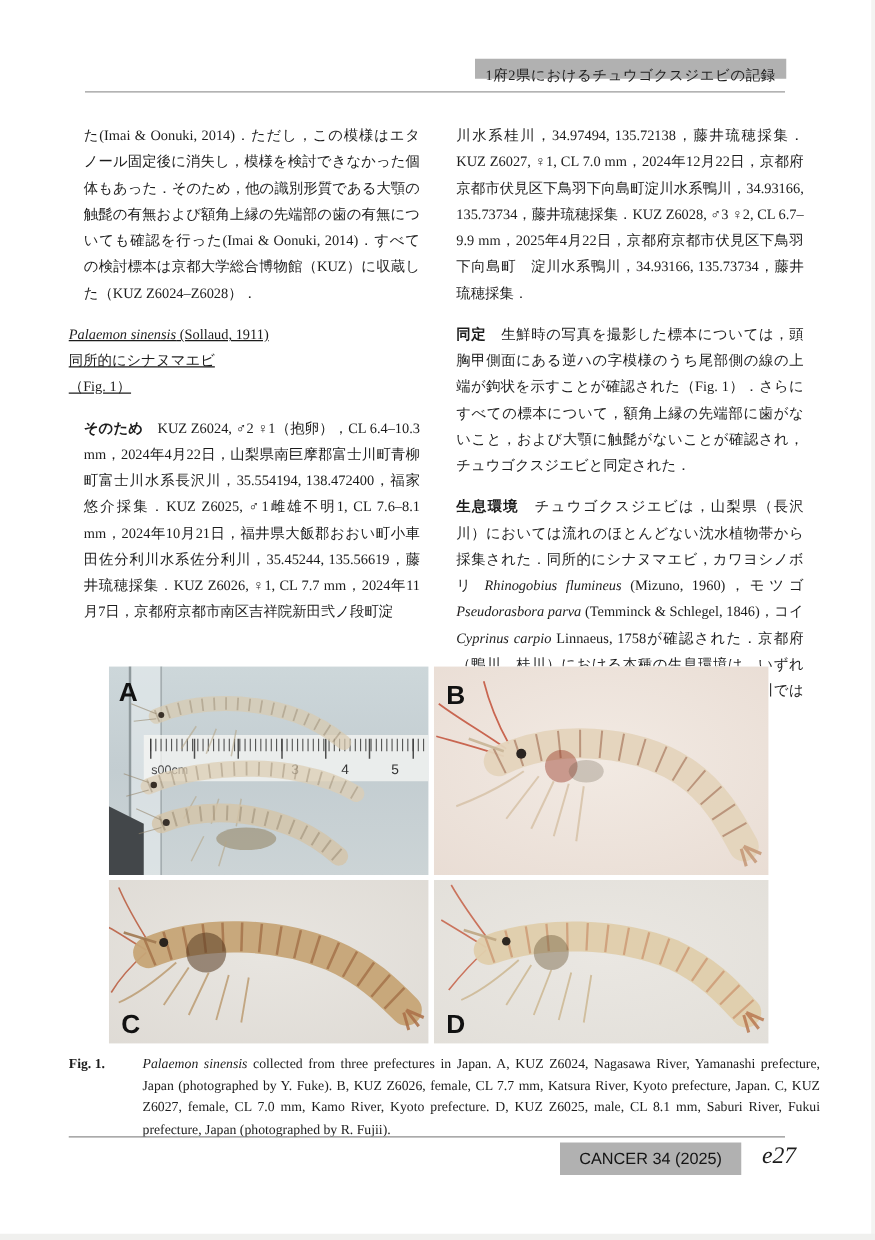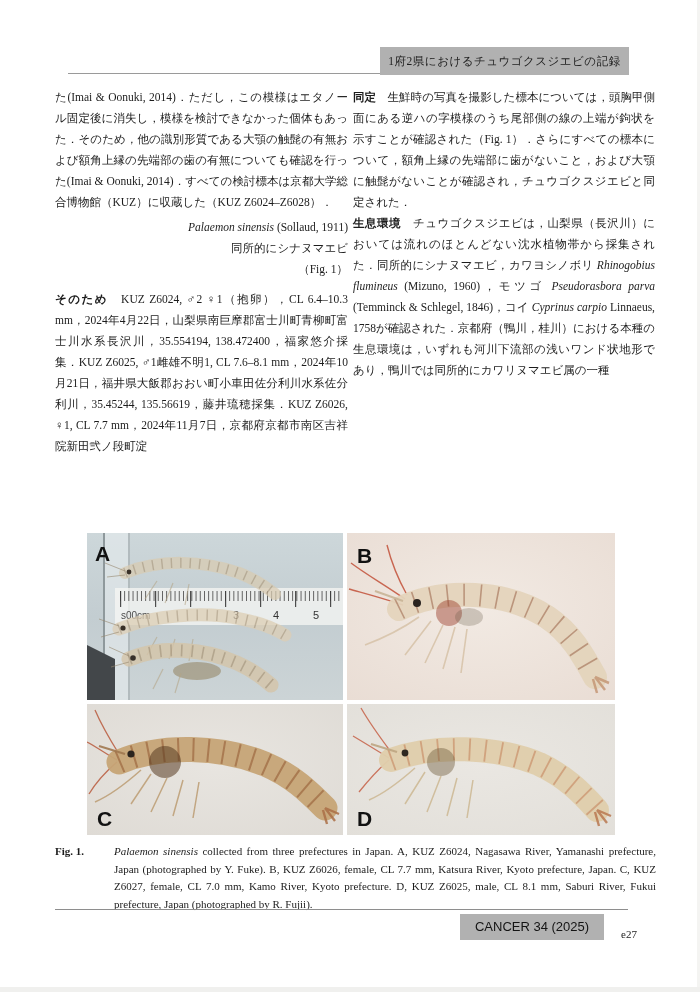--- a/index.html
+++ b/index.html
@@ -8,64 +8,64 @@
     background:#ffffff; overflow:hidden;
     font-family:"Liberation Serif","DejaVu Serif",serif;
     color:#1c1c1c;
   }
   .page-edge-bottom { position:absolute; left:0; bottom:0; width:100%; height:5px; background:#f0f0ee; }
   .page-edge-right { position:absolute; right:0; top:0; width:3px; height:100%; background:#f4f4f2; }
 
   
   .running-head-line { position:absolute; top:73px; left:68px; width:560px; height:1px; background:#9a9a9a; }
   .running-head-box {
-    position:absolute; top:47px; left:380px; width:249px; height:28px;
+    position:absolute; top:47px; left:380px; width:249px; height:16px;
     background:#b1b1b1; z-index:2; text-align:center; line-height:28px;
     font-size:11.5px; color:#1e1e1e; letter-spacing:0.5px;
   }
 
   
   .col { position:absolute; top:87px; font-size:11.5px; line-height:21px; text-align:justify; }
   .col-left  { left:55px;  width:293px; }
   .col-right { left:353px; width:302px; }
-  .col p { margin:0; }
+  .col p { margin:12px; }
 
   
   .results-heading { position:relative; height:21px; margin:13px 0 9px 0; }
   .results-rule   { position:absolute; top:0; left:0; width:100%; height:1px; background:#8d8d8d; }
   .results-square { position:absolute; top:2px; left:0; width:21px; height:18px; background:#121212; }
   .results-text   { position:absolute; left:32px; top:1px; font-weight:bold; font-size:12.5px; letter-spacing:7px; }
 
-  .species-block { text-align:right; margin:4px 0 9px 0; }
+  .species-block { text-align:left; margin:4px 0 9px 0;text-decoration:underline; }
   .species-block div { line-height:21px; }
 
   
   .figure {
     position:absolute; left:87px; top:533px; width:528px; height:302px;
     display:grid; grid-template-columns:256px 268px; grid-template-rows:167px 131px;
     gap:4px; background:#ffffff;
   }
   .panel { position:relative; overflow:hidden; }
   .panel svg { display:block; width:100%; height:100%; }
 
   
   .fig-caption {
     position:absolute; left:55px; top:843px; width:601px;
     font-size:11px; line-height:17.6px; text-align:justify; padding-left:59px; box-sizing:border-box;
   }
   .fig-label { position:absolute; left:0; top:0; font-weight:bold; }
 
   
   .footer-line { position:absolute; left:55px; top:909px; width:573px; height:1px; background:#8e8e8e; }
-  .footer-row  { position:absolute; left:55px; top:914px; width:582px; display:flex; justify-content:flex-end; align-items:flex-end; gap:17px; }
+  .footer-row  { position:absolute; left:55px; top:914px; width:582px; display:flex; justify-content:flex-end; align-items:flex-start; gap:17px; }
   .journal-box {
     background:#b1b1b1; padding:0 15px; height:26px; line-height:26px;
     font-family:"Liberation Sans","DejaVu Sans",sans-serif; font-size:13px; color:#141414;
   }
-  .page-num { font-size:11px; }
+  .page-num { font-style:italic; font-size:19px; }
 </style>
 </head>
 <body>
 
 <div class="page">
 
   <div class="running-head-line"></div>
   <div class="running-head-box">1府2県におけるチュウゴクスジエビの記録</div>
 
   <div class="col col-left">
@@ -75,20 +75,21 @@
     <div class="species-block">
       <div><span style="font-style: italic;">Palaemon sinensis</span><span> (Sollaud, 1911)</span></div>
       <div>同所的にシナヌマエビ</div>
       <div>（Fig. 1）</div>
     </div>
 
     <p><span style="font-weight: bold;">そのため</span><span>　KUZ Z6024, ♂2 ♀1（抱卵），CL 6.4–10.3 mm，2024年4月22日，山梨県南巨摩郡富士川町青柳町富士川水系長沢川，35.554194, 138.472400，福家悠介採集．KUZ Z6025, ♂1雌雄不明1, CL 7.6–8.1 mm，2024年10月21日，福井県大飯郡おおい町小車田佐分利川水系佐分利川，35.45244, 135.56619，藤井琉穂採集．KUZ Z6026, ♀1, CL 7.7 mm，2024年11月7日，京都府京都市南区吉祥院新田弐ノ段町淀</span></p>
   </div>
 
   <div class="col col-right">
+    <p>川水系桂川，34.97494, 135.72138，藤井琉穂採集．KUZ Z6027, ♀1, CL 7.0 mm，2024年12月22日，京都府京都市伏見区下鳥羽下向島町淀川水系鴨川，34.93166, 135.73734，藤井琉穂採集．KUZ Z6028, ♂3 ♀2, CL 6.7–9.9 mm，2025年4月22日，京都府京都市伏見区下鳥羽下向島町　淀川水系鴨川，34.93166, 135.73734，藤井琉穂採集．</p>
     <p><span style="font-weight: bold;">同定</span><span>　生鮮時の写真を撮影した標本については，頭胸甲側面にある逆ハの字模様のうち尾部側の線の上端が鉤状を示すことが確認された（Fig. 1）．さらにすべての標本について，額角上縁の先端部に歯がないこと，および大顎に触髭がないことが確認され，チュウゴクスジエビと同定された．</span></p>
     <p><span style="font-weight: bold;">生息環境</span><span>　チュウゴクスジエビは，山梨県（長沢川）においては流れのほとんどない沈水植物帯から採集された．同所的にシナヌマエビ，カワヨシノボリ </span><span style="font-style: italic;">Rhinogobius flumineus</span><span> (Mizuno, 1960)，モツゴ </span><span style="font-style: italic;">Pseudorasbora parva</span><span> (Temminck &amp; Schlegel, 1846)，コイ </span><span style="font-style: italic;">Cyprinus carpio</span><span> Linnaeus, 1758が確認された．京都府（鴨川，桂川）における本種の生息環境は，いずれも河川下流部の浅いワンド状地形であり，鴨川では同所的にカワリヌマエビ属の一種</span></p>
   </div>
 
   <div class="figure">
 
     <div class="panel">
       <svg viewBox="0 0 256 167">
         <defs>
           <linearGradient id="gA" x1="0" y1="0" x2="0" y2="1">

